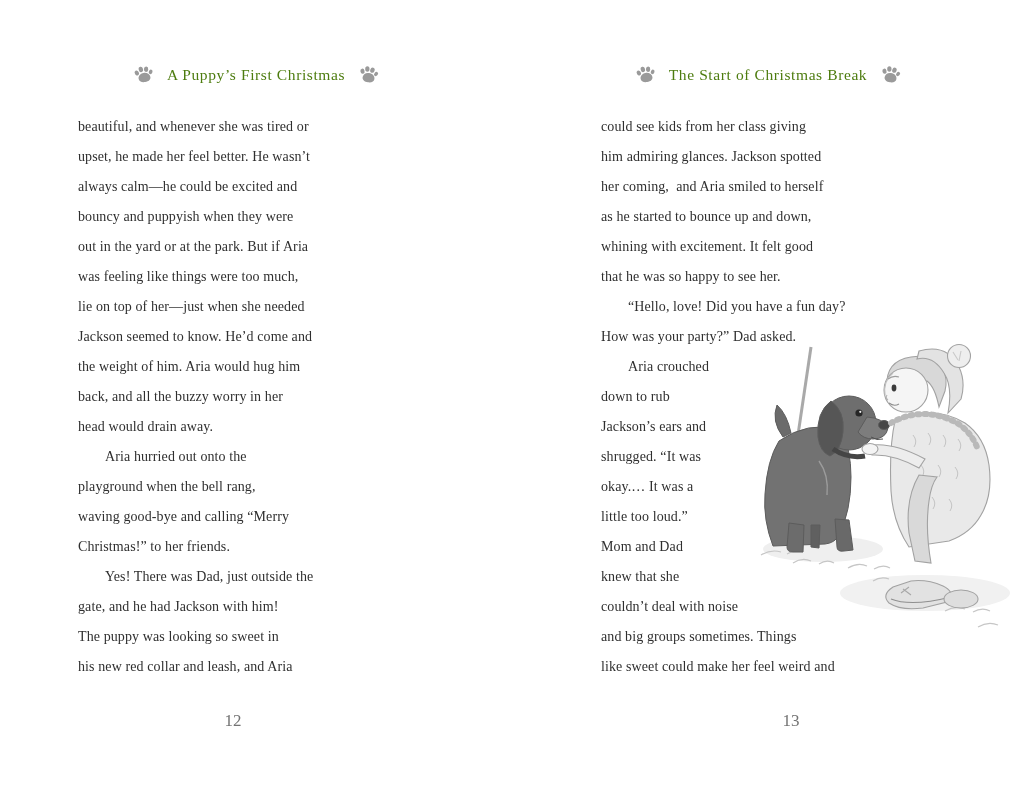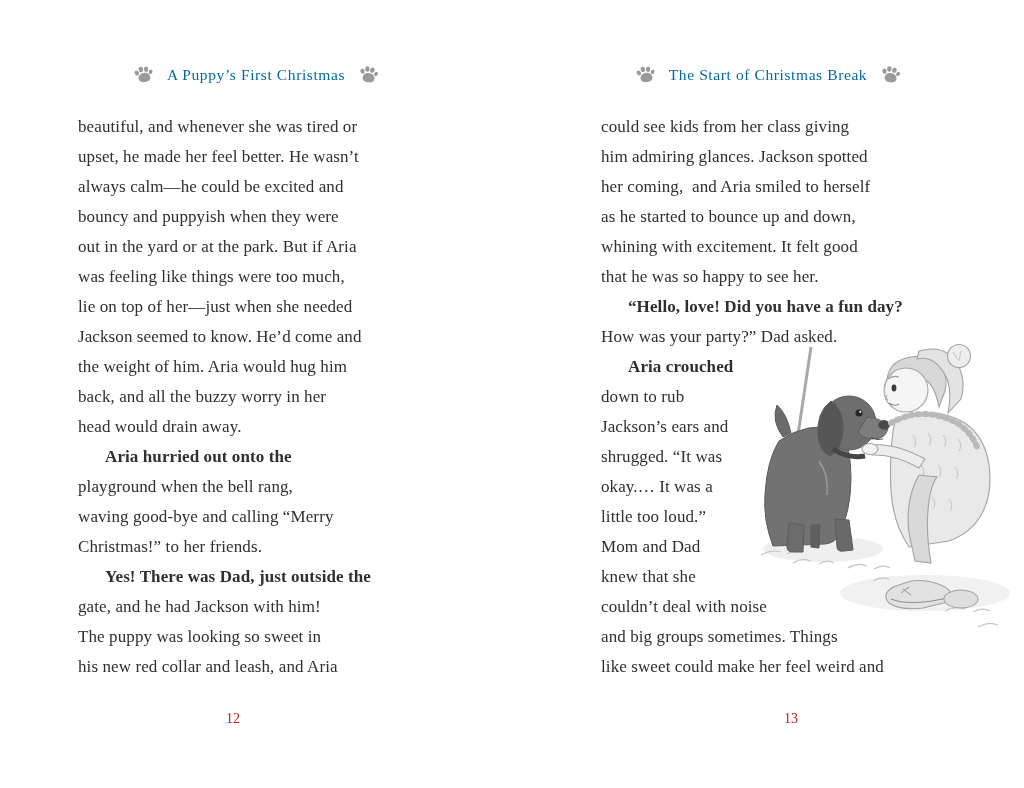--- a/index.html
+++ b/index.html
@@ -2,34 +2,34 @@
 <html><head>
 <meta charset="utf-8">
 <style>
   html,body{margin:0;padding:0;background:#ffffff;}
   .spread{
     position:relative;width:1024px;height:788px;background:#ffffff;
     font-family:"Liberation Serif", serif;color:#2f2f2f;overflow:hidden;
   }
   .running-head{
     position:absolute;top:65px;display:flex;align-items:center;justify-content:center;
-    gap:13px;font-size:15.5px;letter-spacing:.6px;color:#0369a1;
+    gap:13px;font-size:15.5px;letter-spacing:.6px;color:#4d7c0f;
   }
   .rh-left{left:0;width:512px;}
   .rh-right{left:512px;width:512px;}
   .paw{display:inline-flex;}
   .paw svg{display:block;width:21px;height:19px;}
   .paw.tilt-l svg{transform:rotate(-8deg);}
   .paw.tilt-r svg{transform:rotate(8deg);}
   .textcol{position:absolute;top:112px;}
   .textcol.tc-left{left:78px;}
   .textcol.tc-right{left:601px;}
-  .line{height:30px;line-height:30px;font-size:17px;white-space:pre;letter-spacing:.1px;}
-  .line.indent{padding-left:27px;font-weight:bold;}
-  .folio{position:absolute;top:711px;font-size:14px;color:#b91c1c;transform:translateX(-50%);}
+  .line{height:30px;line-height:30px;font-size:14px;white-space:pre;letter-spacing:.1px;}
+  .line.indent{padding-left:27px;}
+  .folio{position:absolute;top:711px;font-size:17px;color:#737373;transform:translateX(-50%);}
   .folio-left{left:233px;}
   .folio-right{left:791px;}
   .illustration{position:absolute;left:753px;top:343px;width:267px;height:318px;}
 </style>
 </head>
 <body>
 
 <div class="spread">
 
   <header class="running-head rh-left">

